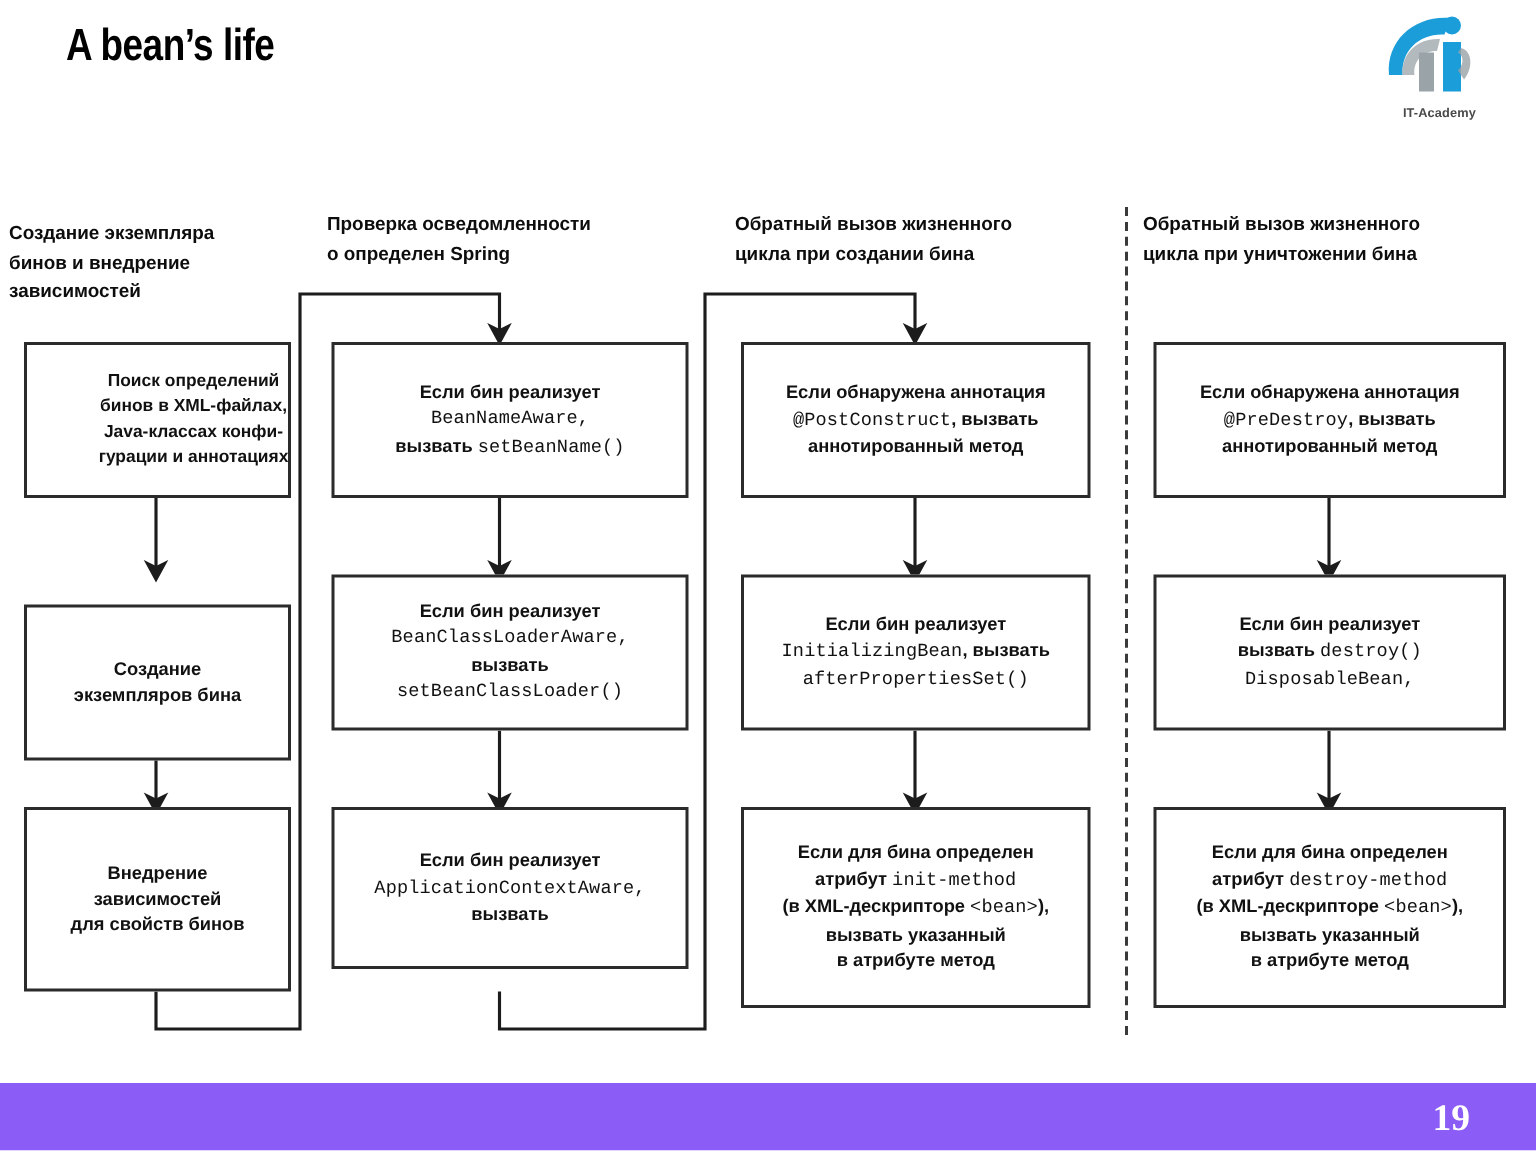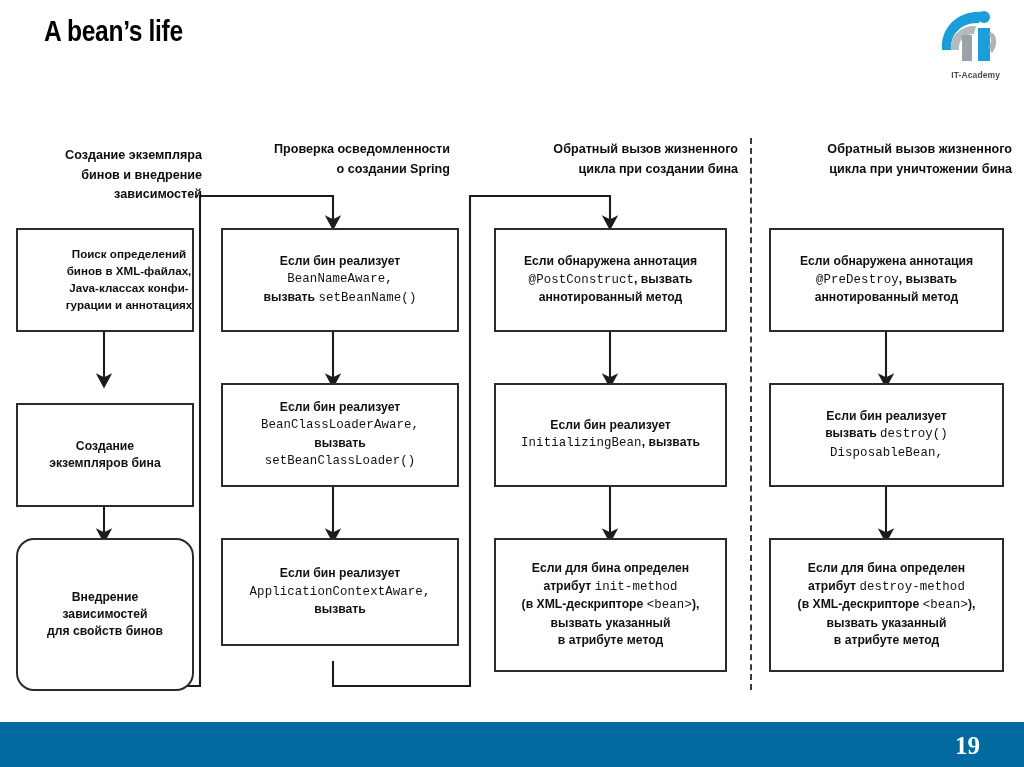--- a/index.html
+++ b/index.html
@@ -27,21 +27,21 @@
     letter-spacing: -0.4px;
     color: #000000;
     transform: scaleX(0.82);
     transform-origin: left center;
     white-space: nowrap;
   }
 
   
   #logo {
     position: absolute;
-    right: 12px;
+    right: 28px;
     top: 6px;
     width: 78px;
     height: 76px;
   }
   #logo svg { display: block; }
   #logo-caption {
     position: absolute;
     right: 12px;
     top: 64px;
     font-size: 8.5px;
@@ -61,21 +61,21 @@
   #wires {
     position: absolute;
     left: 0; top: 0;
     width: 1024px;
     height: 700px;
     pointer-events: none;
   }
 
   .col-header {
     position: absolute;
-    text-align: right;
+    text-align: left;
     font-size: 12.6px;
     font-weight: bold;
     line-height: 1.55;
     color: #0d0d0d;
     white-space: pre-line;
   }
 
   .node {
     position: absolute;
     box-sizing: border-box;
@@ -177,41 +177,41 @@
       <path d="M886,487 L886,535" marker-end="url(#arw)"></path>
     </g>
   </svg>
 
   <div id="divider" style="border-left-color: rgb(58, 58, 58);"></div>
 
   <div class="col-header" style="left:6px;  top:146px; width:196px;">Создание экземпляра
 бинов и внедрение
 зависимостей</div>
   <div class="col-header" style="left:218px;top:140px; width:232px;">Проверка осведомленности
-о создании Spring</div>
+о определен Spring</div>
   <div class="col-header" style="left:490px;top:140px; width:248px;">Обратный вызов жизненного
 цикла при создании бина</div>
   <div class="col-header" style="left:762px;top:140px; width:250px;">Обратный вызов жизненного
 цикла при уничтожении бина</div>
 
   <div class="node dense" style="left:16px; top:228px; width:178px; height:104px;">
     <div class="lines">
         <span class="ln"><span>Поиск определений</span></span>
         <span class="ln"><span>бинов в XML-файлах,</span></span>
         <span class="ln"><span>Java-классах конфи-</span></span>
         <span class="ln"><span>гурации и аннотациях</span></span>
       </div>
   </div>
   <div class="node" style="left:16px; top:383px; width:178px; height:104px;margin-top:20px;">
     <div class="lines">
         <span class="ln"><span>Создание</span></span>
         <span class="ln"><span>экземпляров бина</span></span>
       </div>
   </div>
-  <div class="node" style="left:16px; top:538px; width:178px; height:153px;border-radius:18px;">
+  <div class="node" style="left:16px; top:538px; width:178px; height:123px;">
     <div class="lines">
         <span class="ln"><span>Внедрение</span></span>
         <span class="ln"><span>зависимостей</span></span>
         <span class="ln"><span>для свойств бинов</span></span>
       </div>
   </div>
 
   <div class="node" style="left:221px; top:228px; width:238px; height:104px;">
     <div class="lines">
         <span class="ln"><span>Если бин реализует</span></span>
@@ -239,20 +239,21 @@
     <div class="lines">
         <span class="ln"><span>Если обнаружена аннотация</span></span>
         <span class="ln"><span class="code">@PostConstruct</span><span>, вызвать</span></span>
         <span class="ln"><span>аннотированный метод</span></span>
       </div>
   </div>
   <div class="node" style="left:494px; top:383px; width:233px; height:104px;">
     <div class="lines">
         <span class="ln"><span>Если бин реализует</span></span>
         <span class="ln"><span class="code">InitializingBean</span><span>, вызвать</span></span>
+        <span class="ln"><span class="code">afterPropertiesSet()</span></span>
       </div>
   </div>
   <div class="node" style="left:494px; top:538px; width:233px; height:134px;">
     <div class="lines">
         <span class="ln"><span>Если для бина определен</span></span>
         <span class="ln"><span>атрибут </span><span class="code">init-method</span></span>
         <span class="ln"><span>(в XML-дескрипторе </span><span class="code">&lt;bean&gt;</span><span>),</span></span>
         <span class="ln"><span>вызвать указанный</span></span>
         <span class="ln"><span>в атрибуте метод</span></span>
       </div>
@@ -277,15 +278,15 @@
         <span class="ln"><span>Если для бина определен</span></span>
         <span class="ln"><span>атрибут </span><span class="code">destroy-method</span></span>
         <span class="ln"><span>(в XML-дескрипторе </span><span class="code">&lt;bean&gt;</span><span>),</span></span>
         <span class="ln"><span>вызвать указанный</span></span>
         <span class="ln"><span>в атрибуте метод</span></span>
       </div>
   </div>
 
 </div>
 
-<div id="footer-bar" style="background: #0369a1;">
+<div id="footer-bar" style="background: #8b5cf6;">
   <div id="page-number">19</div>
 </div>
 
 </body></html>

